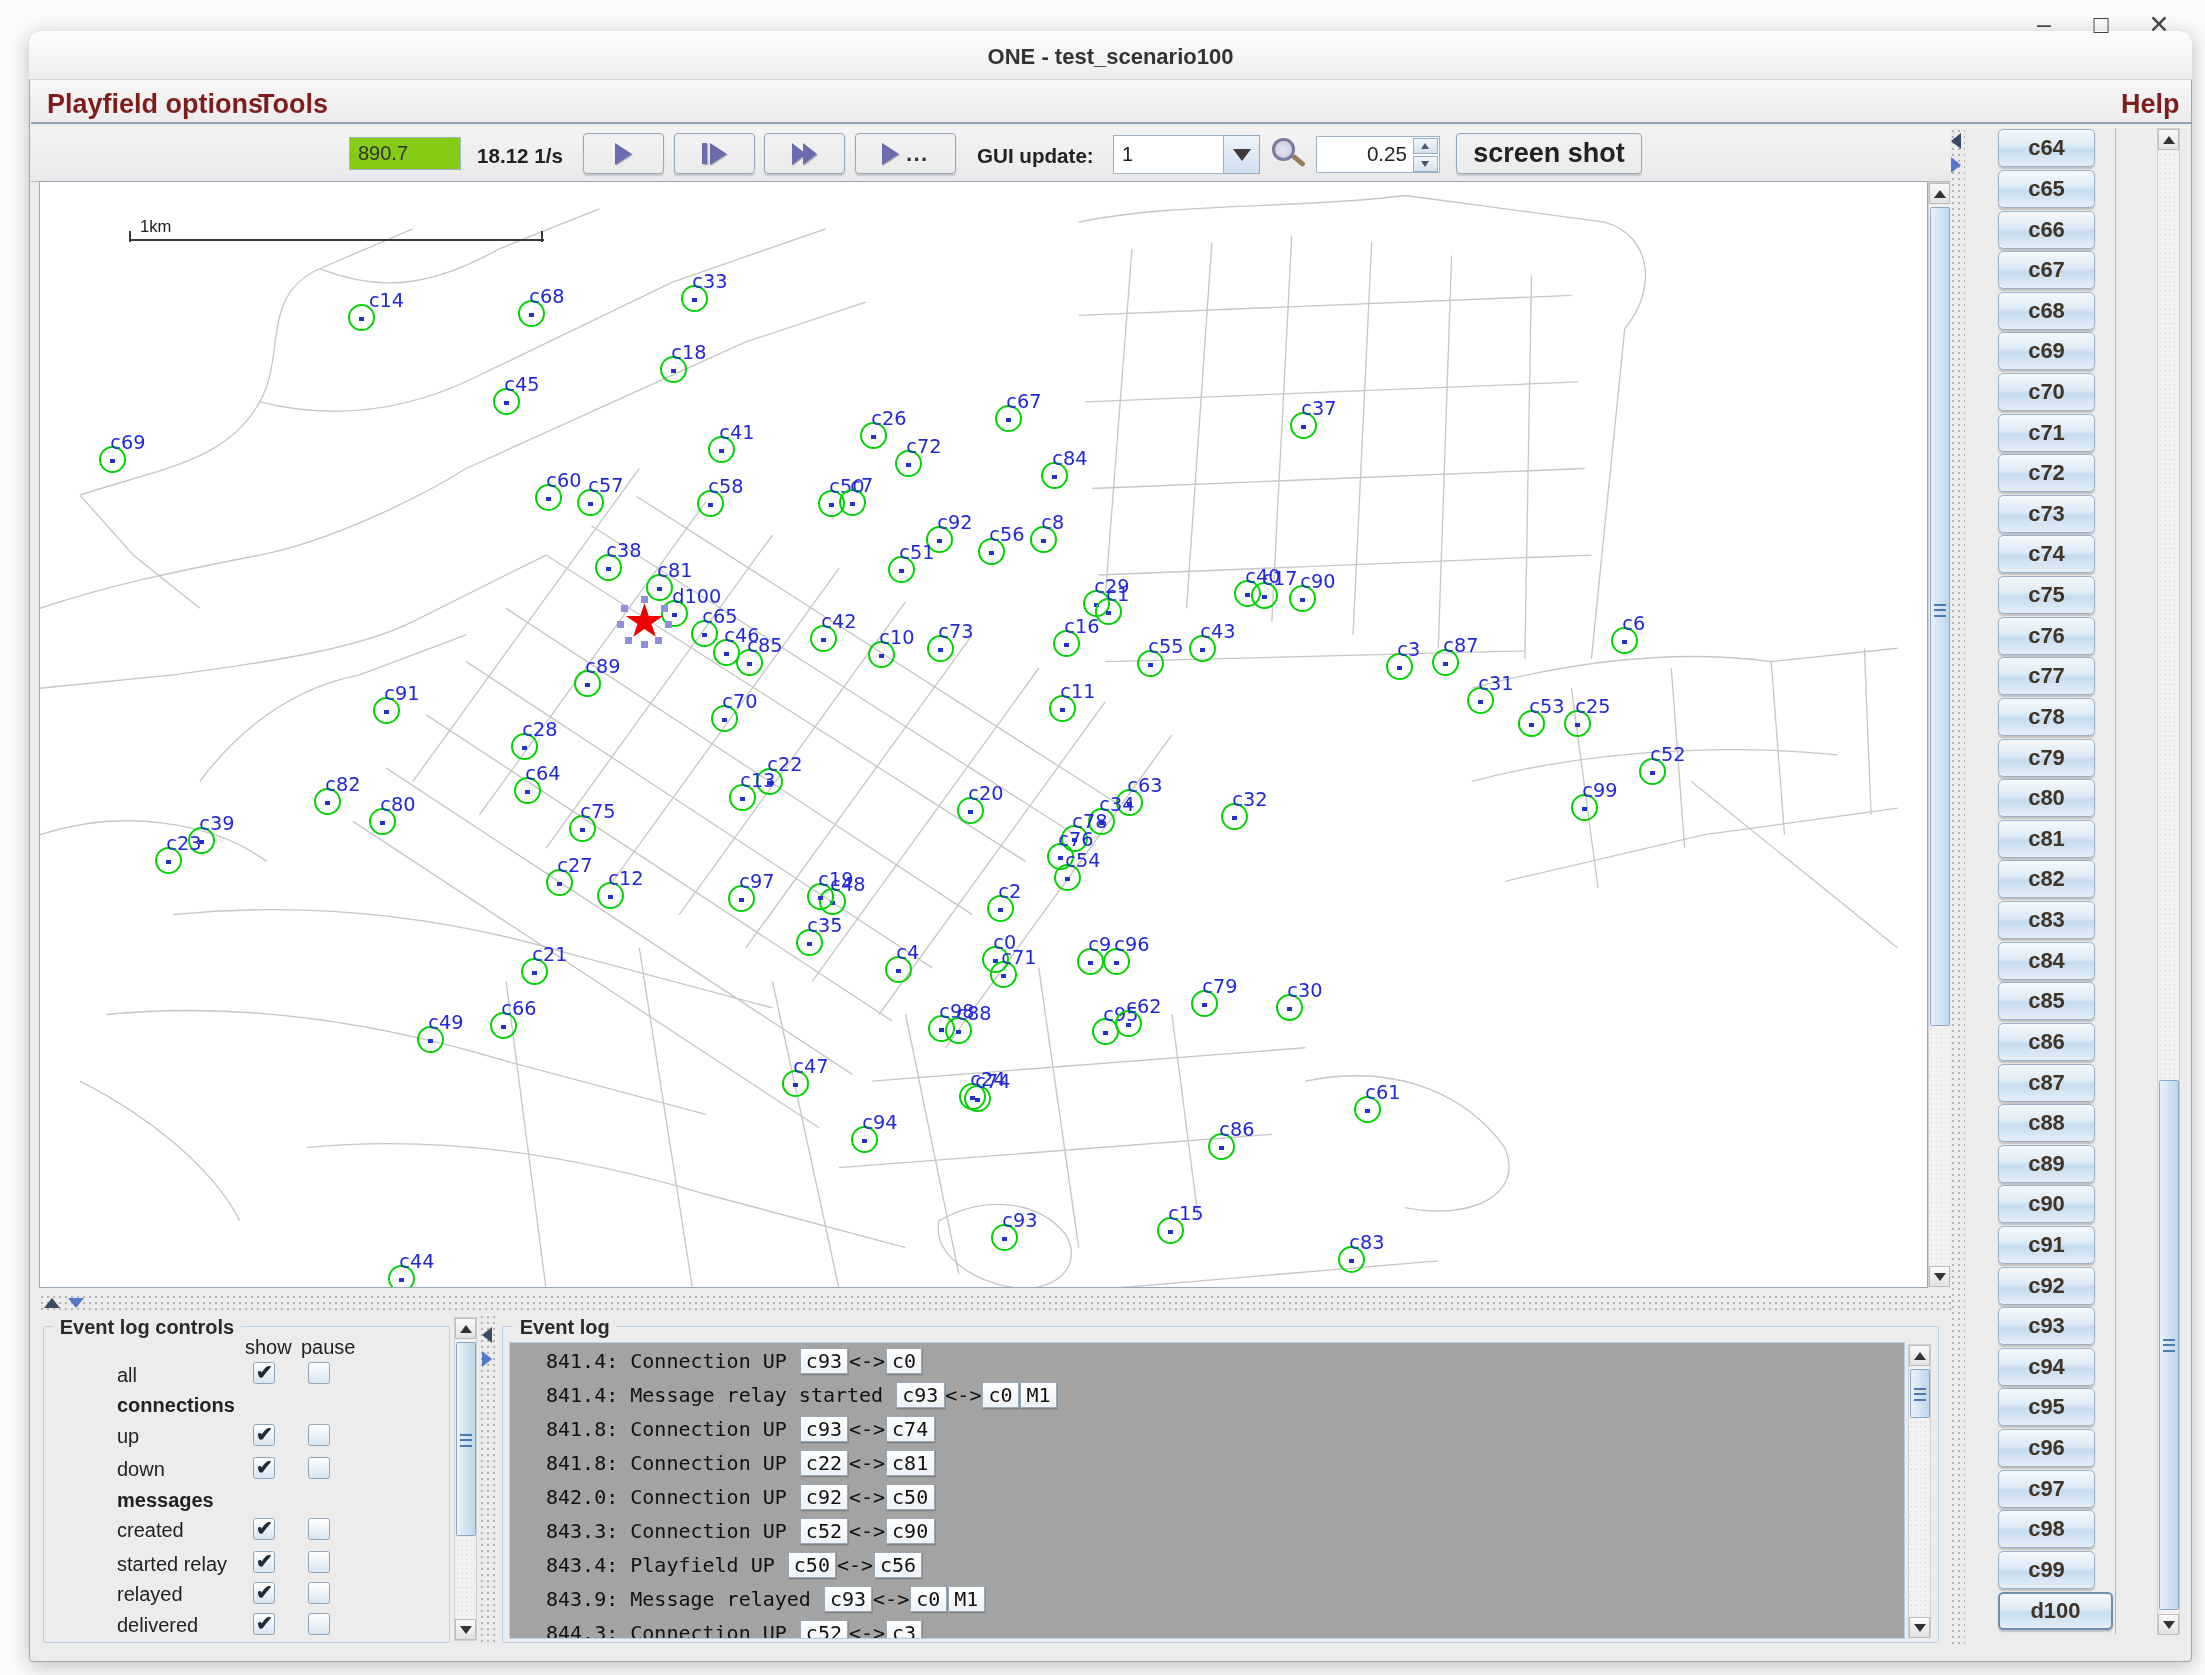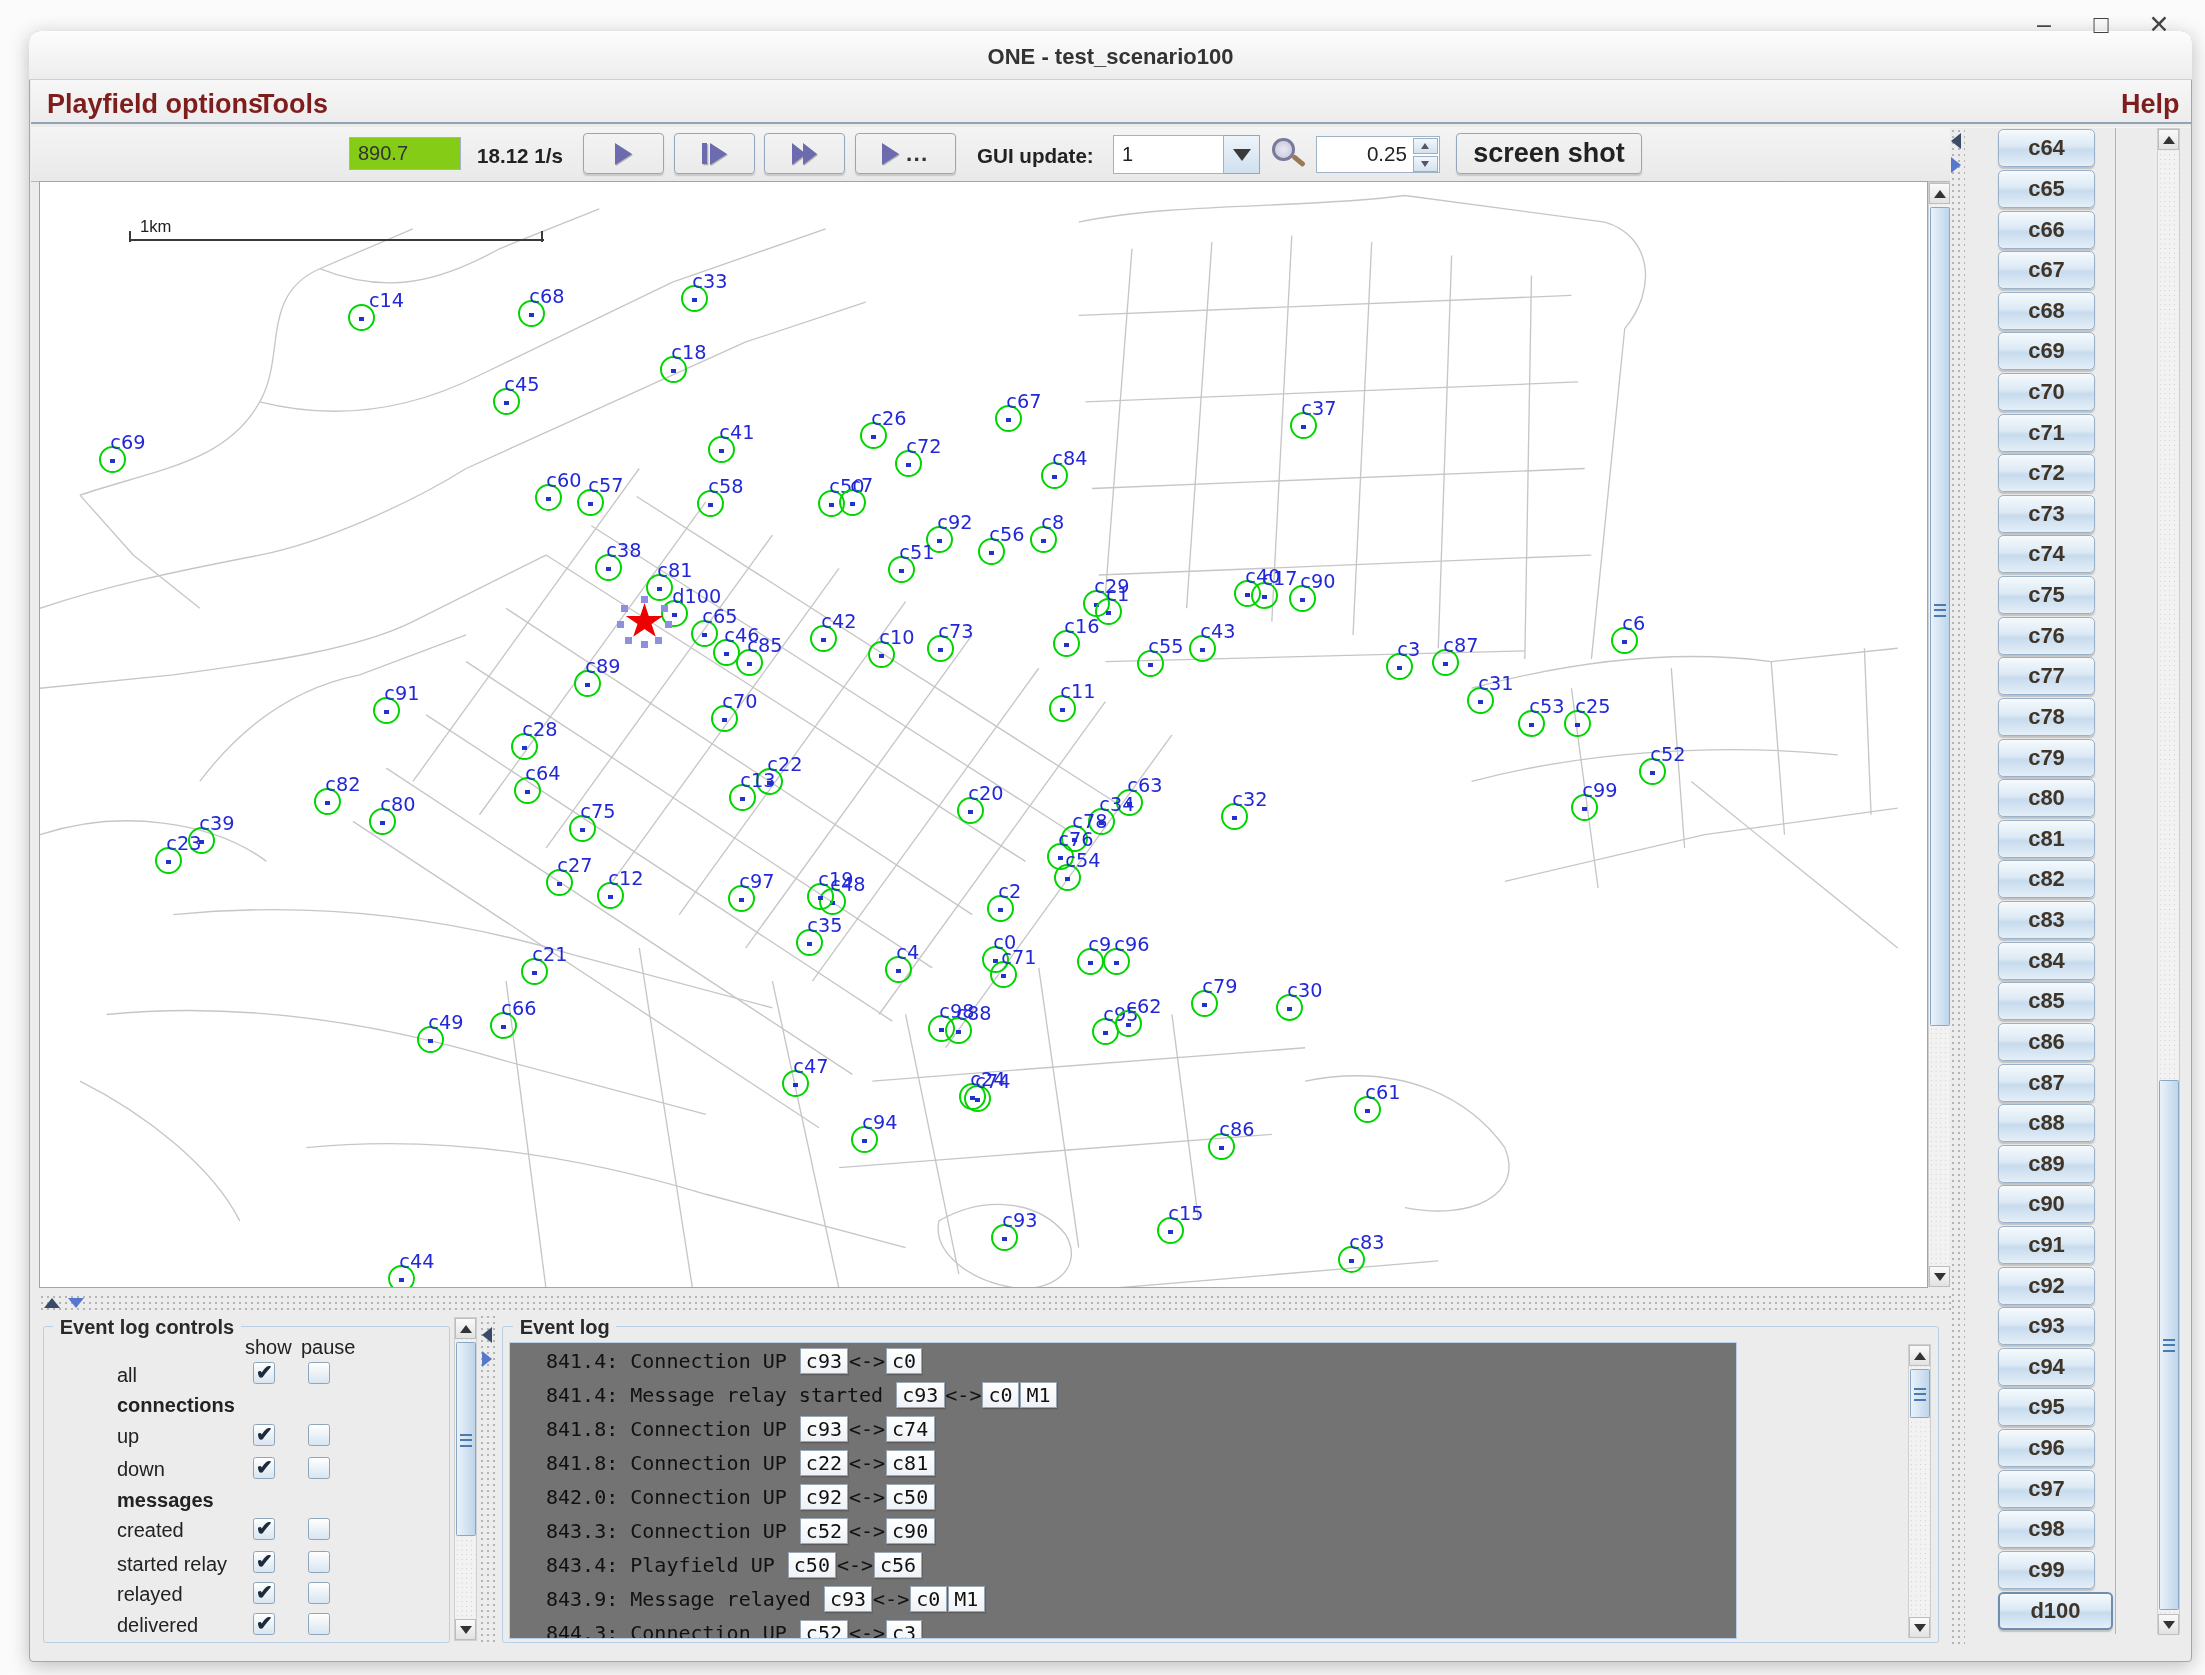--- a/index.html
+++ b/index.html
@@ -98,22 +98,22 @@
 
   
   .titledbox { position:absolute; border:1.3px solid #b9cfe8; border-radius:2.7px; }
   .paneltitle { position:absolute; font-size:20px; font-weight:bold; color:#2a2a2a; background:#ececec; padding:0 6.7px; }
   .ctl-label { position:absolute; font-size:20px; color:#222; }
   .ctl-header { position:absolute; font-size:20px; font-weight:bold; color:#222; }
   .cb { position:absolute; width:22px; height:22px; border:1.3px solid #8fa5ba; border-radius:2.7px;
     background:linear-gradient(#ffffff,#d8e5f0); }
   .cb.checked::after { content:"✔"; position:absolute; left:2px; top:-2.7px; font-size:20px; color:#1c2b3a; font-weight:bold; }
 
-  #loglist { position:absolute; left:509px; top:1342px; width:1228px; height:297px; overflow:hidden;
-    border:1.3px solid #b9cfe8; background:#737373;text-align:right; }
+  #loglist { position:absolute; left:509px; top:1342px; width:1396px; height:297px; overflow:hidden;
+    border:1.3px solid #b9cfe8; background:#a3a3a3;text-align:right; }
   .logrow { position:absolute; left:36px; white-space:nowrap; font-family:"DejaVu Sans Mono",monospace;
     font-size:20px; color:#111; }
   .chip { display:inline-block; border:1.3px solid #9aa8b5; background:linear-gradient(#ffffff,#eef2f6);
     padding:0 5.3px; margin:0 0.7px; box-shadow:0.7px 1.3px 0 rgba(0,0,0,.2); font-family:"DejaVu Sans Mono",monospace; }
 </style>
 </head>
 <body>
 
 <div id="window"></div>
 

